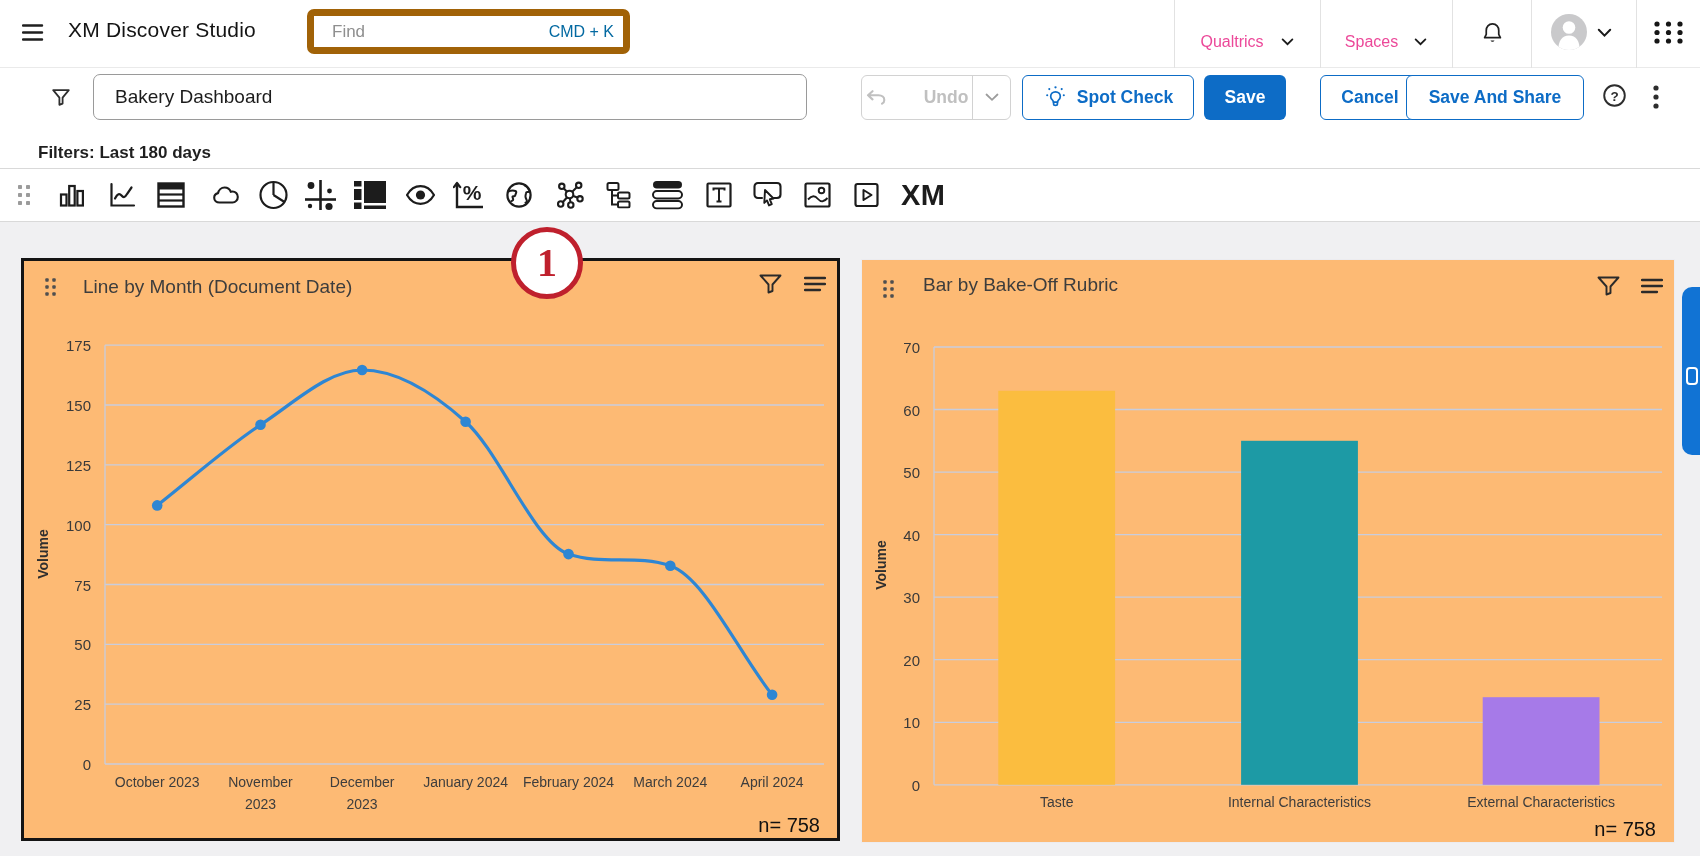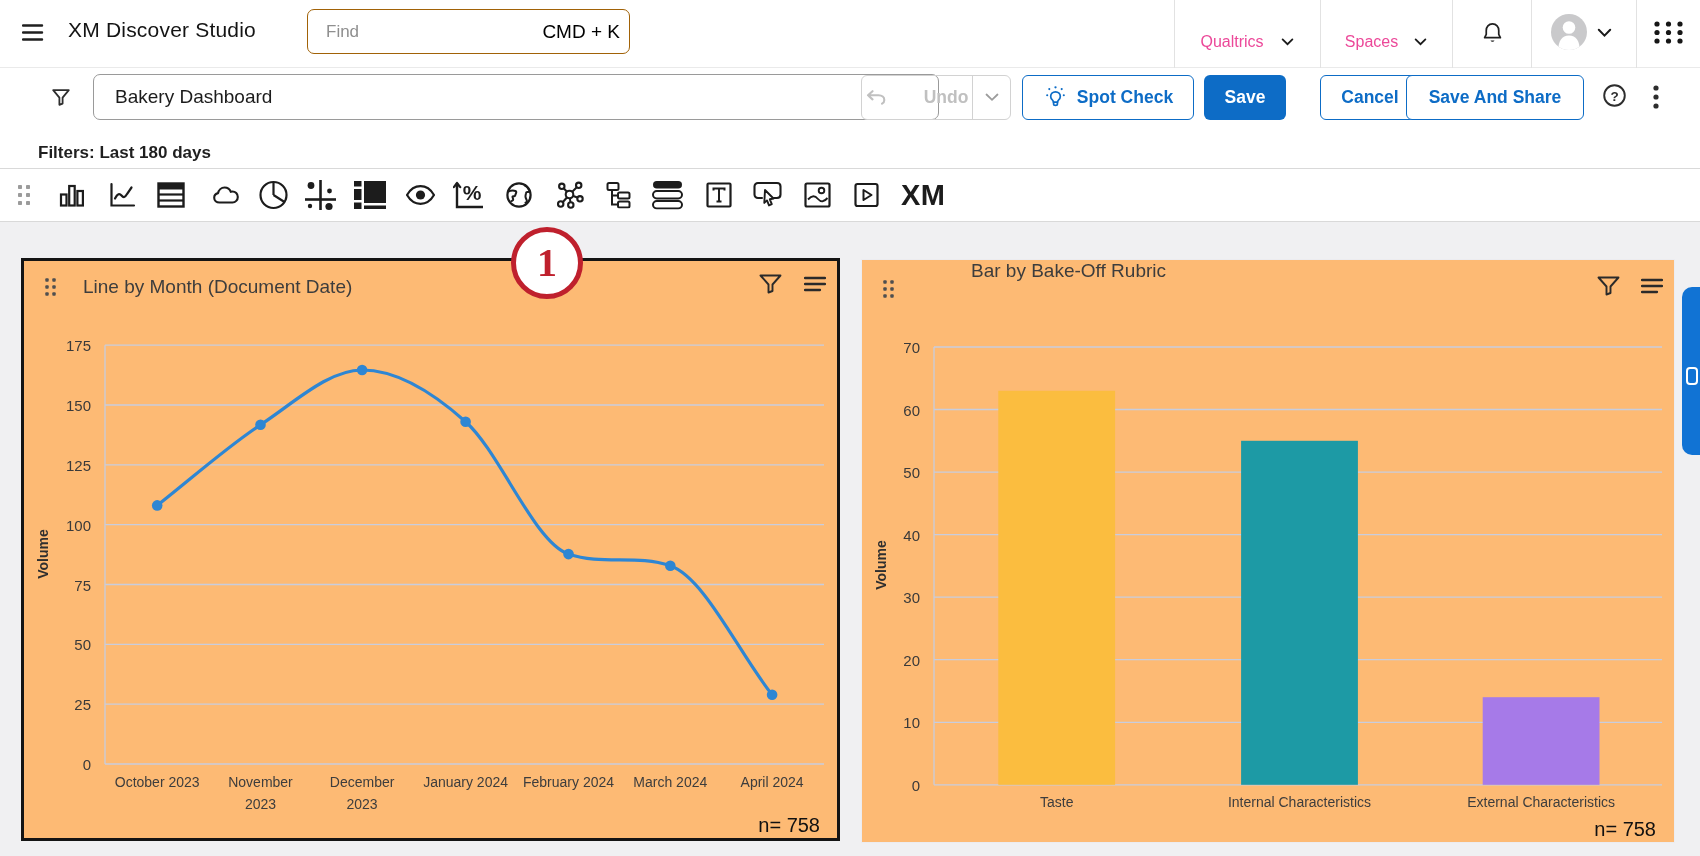--- a/index.html
+++ b/index.html
@@ -28,23 +28,23 @@
 <div class="abs" id="hdr">
   <svg class="abs" style="left:22px; top:22px;" width="22" height="24" viewBox="0 0 22 24">
     <g stroke="#1f1f1f" stroke-width="2.4" stroke-linecap="round">
       <line x1="1" y1="3.5" x2="20" y2="3.5"></line>
         <line x1="1" y1="10.5" x2="20" y2="10.5"></line>
         <line x1="1" y1="17.5" x2="20" y2="17.5"></line>
     </g>
   </svg>
   <div class="abs" style="left:68px; top:18px; font-size:21px; color:#141414; font-weight:500; letter-spacing:0.2px;">XM Discover Studio</div>
 
-  <div class="abs" style="left:307px; top:9px; width:323px; height:45px; border:1px solid #a16207; border-radius:7px; display:flex; align-items:center;">
+  <div class="abs" style="left:307px; top:9px; width:323px; height:45px; border:7px solid #a16207; border-radius:7px; display:flex; align-items:center;">
     <span style="margin-left:18px; font-size:17px; color:#8f8f8f;">Find</span>
-    <span style="margin-left:auto; margin-right:9px; font-size:19px; color:#000000;">CMD + K</span>
+    <span style="margin-left:auto; margin-right:9px; font-size:16px; color:#0369a1;">CMD + K</span>
   </div>
 
   <div class="sep" style="left:1174px;"></div>
   <div class="sep" style="left:1320px;"></div>
   <div class="sep" style="left:1452px;"></div>
   <div class="sep" style="left:1531px;"></div>
   <div class="sep" style="left:1636px;"></div>
 
   <div class="hcell" style="left:1174px; width:146px;">Qualtrics
     <svg width="13" height="8" viewBox="0 0 14 9" style="margin-left:17px;">
@@ -91,21 +91,21 @@
         <circle cx="26" cy="20" r="2.6"></circle>
     </g>
   </svg>
 </div>
 
 <div class="abs" id="row2">
 
   <svg class="abs" style="left:52px; top:21px;" width="18" height="17" viewBox="0 0 18 17">
     <path d="M1.2 1.2 L16.8 1.2 L10.6 8.6 L10.6 14.6 L7.4 15.8 L7.4 8.6 Z" fill="none" stroke="#2e2e2e" stroke-width="1.8" stroke-linejoin="round"></path>
   </svg>
-  <div class="abs" style="left:93px; top:6px; width:846px; height:46px; border:1.5px solid #9a9a9a; border-radius:7px; display:flex; align-items:center;">
+  <div class="abs" style="left:93px; top:6px; width:714px; height:46px; border:1.5px solid #9a9a9a; border-radius:7px; display:flex; align-items:center;">
     <span style="margin-left:21px; font-size:19px; color:#1c1c1c;">Bakery Dashboard</span>
   </div>
 
   <div class="btn" style="left:861px; width:150px; border:1px solid #d2d2d2; color:#c0c0c0; justify-content:flex-start;">
     <div style="width:110px; display:flex; align-items:center; justify-content:center;gap:32px;">
       <svg width="20" height="15" viewBox="0 0 20 15" style="margin-right:6px;">
         <path d="M6.5 1.2 L2 5.3 L6.5 9.4 M2 5.3 L12.6 5.3 C 16 5.3 18.3 7.3 18.3 10 C 18.3 11.8 17.4 13 16.1 13.7" fill="none" stroke="#c0c0c0" stroke-width="2.1" stroke-linecap="round" stroke-linejoin="round"></path>
       </svg>
       <span>Undo</span>
     </div>
@@ -377,21 +377,21 @@
   <svg class="abs" style="left:20px; top:19px;" width="14" height="20" viewBox="0 0 14 20">
     <g fill="#4f4f4f">
       <rect x="1.3" y="1.3" width="3.4" height="3.4" rx="0.9"></rect>
         <rect x="8.3" y="1.3" width="3.4" height="3.4" rx="0.9"></rect>
       <rect x="1.3" y="8.3" width="3.4" height="3.4" rx="0.9"></rect>
         <rect x="8.3" y="8.3" width="3.4" height="3.4" rx="0.9"></rect>
       <rect x="1.3" y="15.3" width="3.4" height="3.4" rx="0.9"></rect>
         <rect x="8.3" y="15.3" width="3.4" height="3.4" rx="0.9"></rect>
     </g>
   </svg>
-  <div class="wtitle" style="left:61px; top:0;margin-left:48px;">Bar by Bake-Off Rubric</div>
+  <div class="wtitle" style="left:61px; top:14px;">Bar by Bake-Off Rubric</div>
   <svg class="abs" style="left:735px; top:16px;" width="23" height="20" viewBox="0 0 23 20">
     <path d="M1.5 1.5 L21.5 1.5 L13.5 10.5 L13.5 17 L9.5 18.5 L9.5 10.5 Z" fill="none" stroke="#2a2a2a" stroke-width="1.9" stroke-linejoin="round"></path>
   </svg>
   <svg class="abs" style="left:779px; top:18px;" width="22" height="16" viewBox="0 0 22 16">
     <g stroke="#2a2a2a" stroke-width="2.3" stroke-linecap="round">
       <line x1="1" y1="2" x2="21" y2="2"></line>
         <line x1="1" y1="8" x2="21" y2="8"></line>
         <line x1="1" y1="14" x2="16" y2="14"></line>
     </g>
   </svg>

